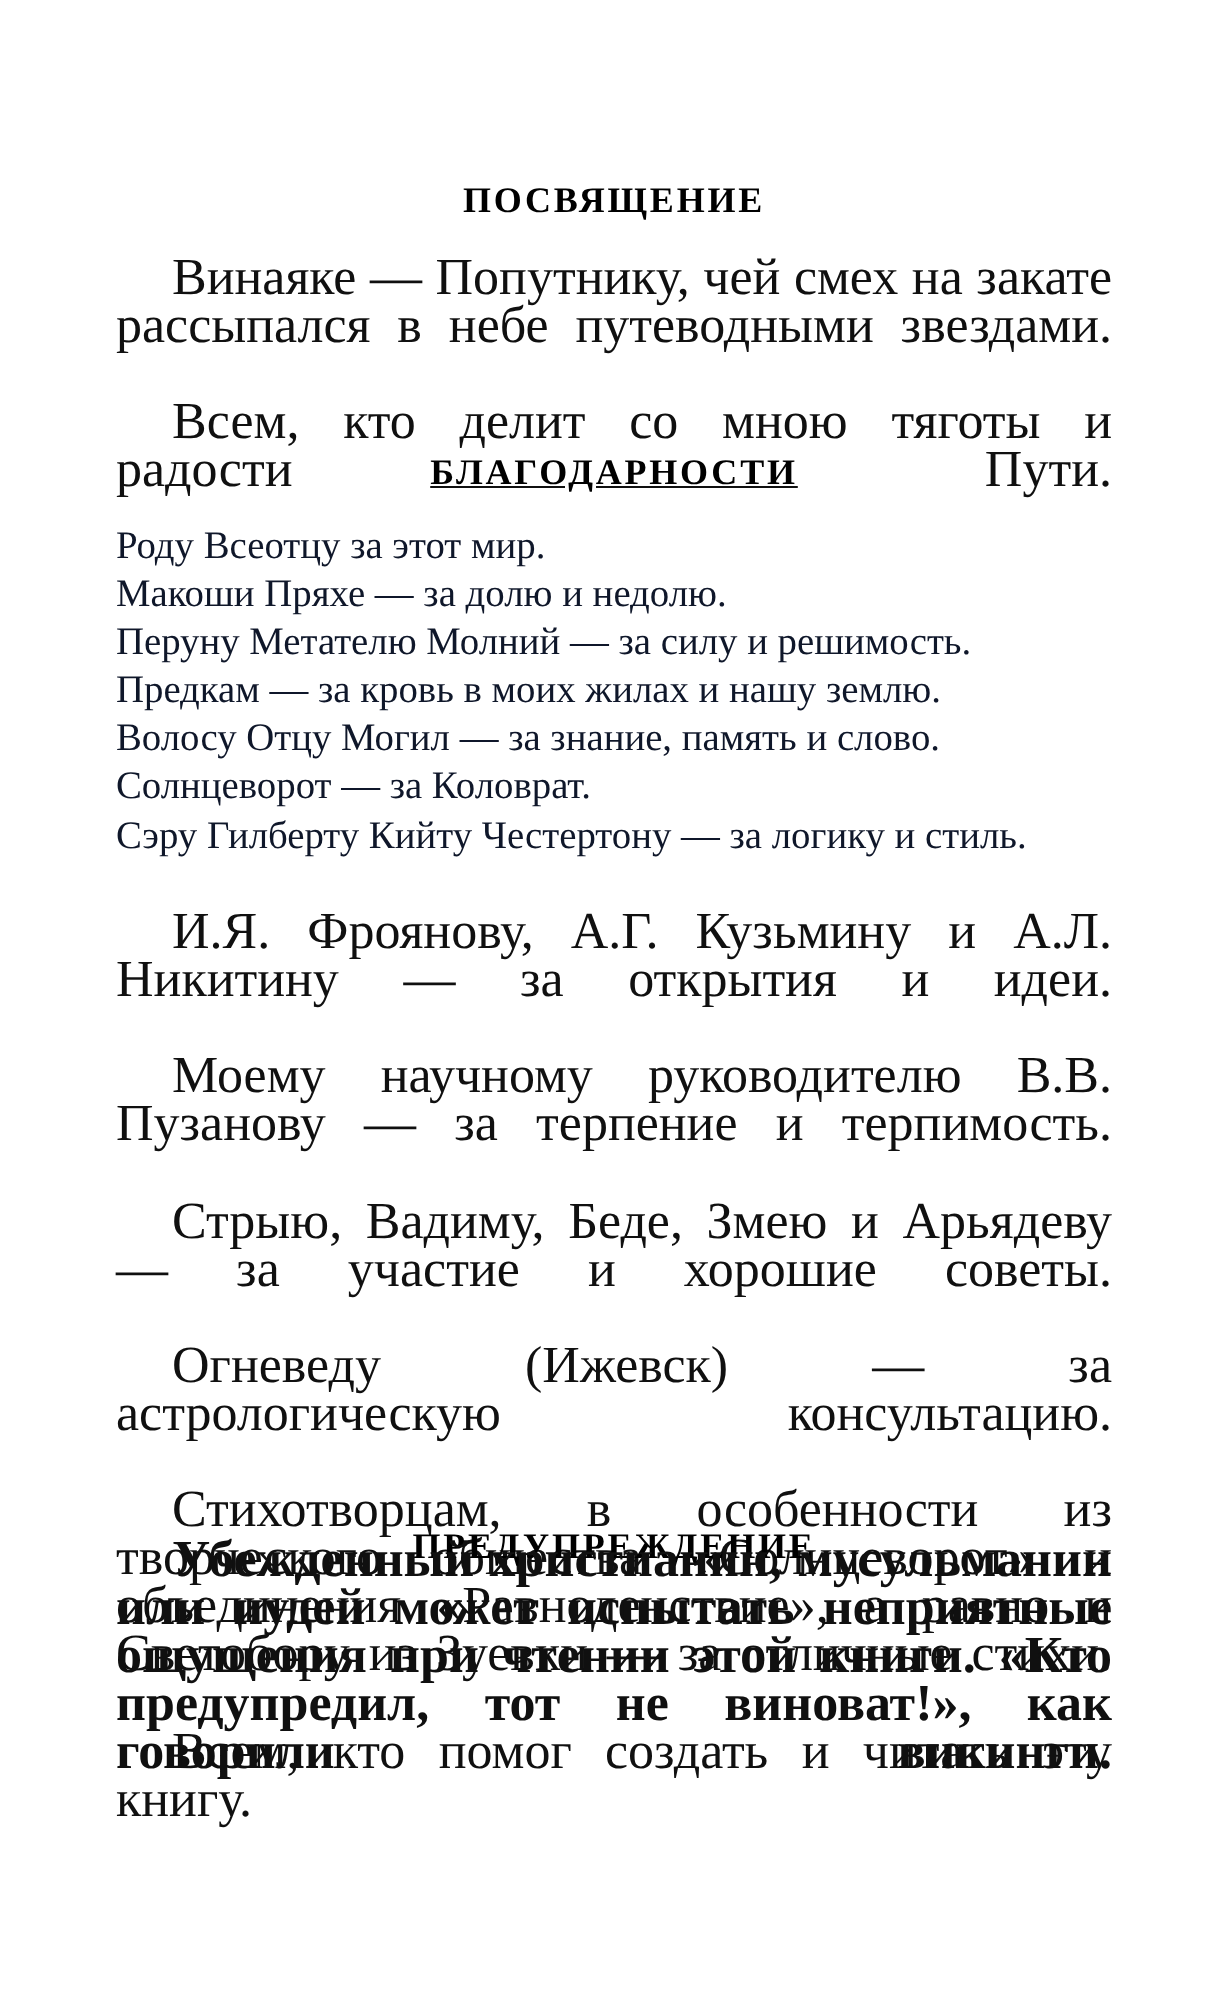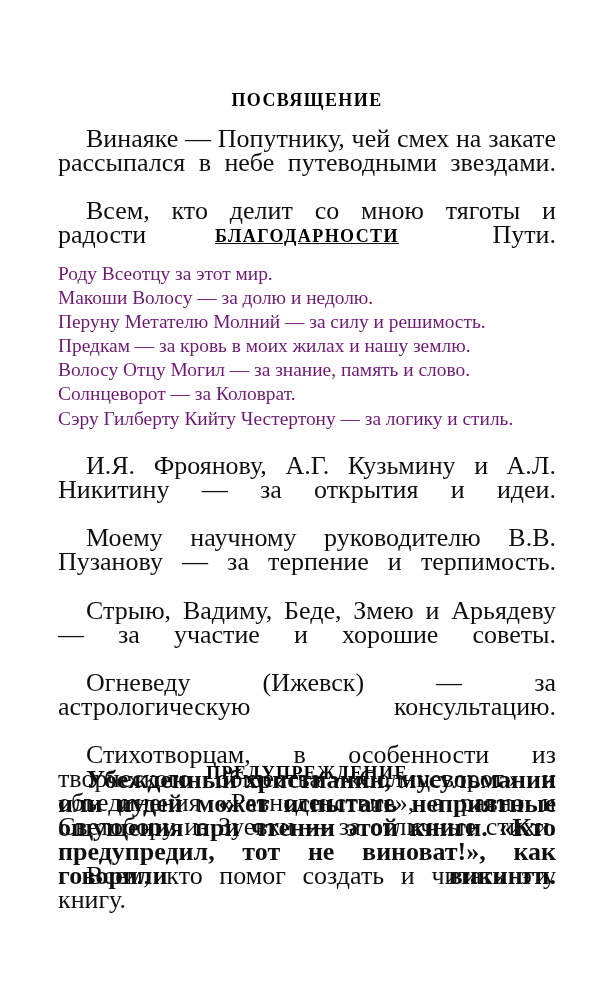--- a/index.html
+++ b/index.html
@@ -54,21 +54,21 @@
     width: 100%;
   }
   
   .line {
     font-size: 19.4px;
     line-height: 24.1px;
     text-align: left;
     text-indent: 0;
     margin: 0;
     white-space: nowrap;
-    color: #701a75;
+    color: #0f172a;
   }
 
   
   .blk { position: absolute; left: 0; width: 498px; }
 
   #dedication-heading { top: 90px; }
   #dedication-body    { top: 127px; }
   #thanks-heading     { top: 226px; text-decoration: underline; }
   #thanks-list        { top: 262px; }
   #thanks-tail        { top: 454px; }
@@ -88,21 +88,21 @@
     <p class="para">Винаяке — Попутнику, чей смех на закате рассыпался в небе путеводными звездами.</p>
     <p class="para">Всем, кто делит со мною тяготы и радости Пути.</p>
   </div>
 
   <div class="blk" id="thanks-heading">
     <div class="heading">БЛАГОДАРНОСТИ</div>
   </div>
 
   <div class="blk" id="thanks-list">
     <p class="line">Роду Всеотцу за этот мир.</p>
-    <p class="line">Макоши Волосу — за долю и недолю.</p>
+    <p class="line">Макоши Пряхе — за долю и недолю.</p>
     <p class="line">Перуну Метателю Молний — за силу и решимость.</p>
     <p class="line">Предкам — за кровь в моих жилах и нашу землю.</p>
     <p class="line">Волосу Отцу Могил — за знание, память и слово.</p>
     <p class="line">Солнцеворот — за Коловрат.</p>
     <p class="line">Сэру Гилберту Кийту Честертону — за логику и стиль.</p>
   </div>
 
   <div class="blk" id="thanks-tail">
     <p class="para">И.Я. Фроянову, А.Г. Кузьмину и А.Л. Никитину — за открытия и идеи.</p>
     <p class="para">Моему научному руководителю В.В. Пузанову — за терпение и терпимость.</p>

